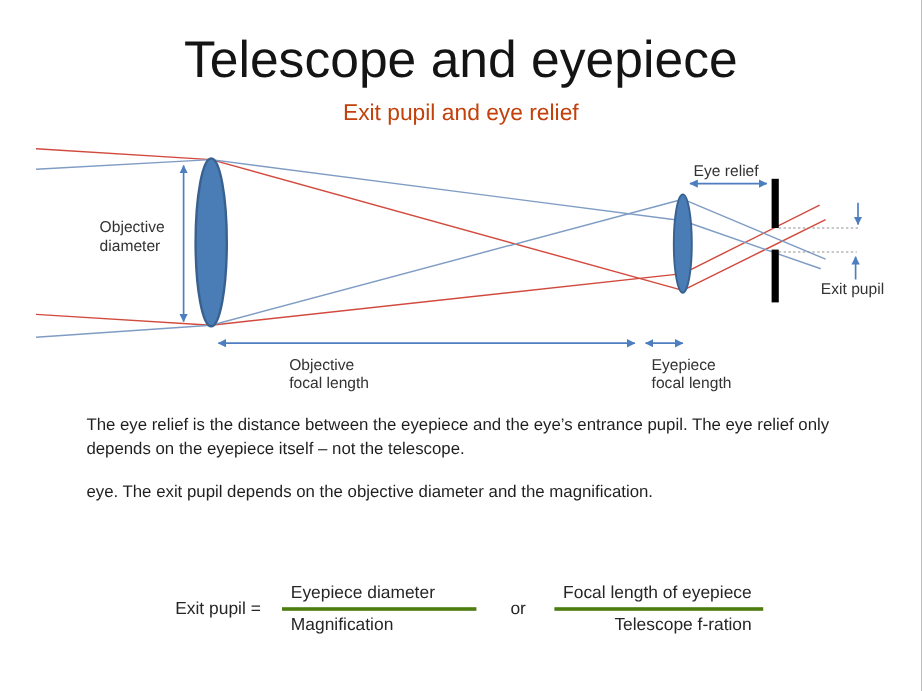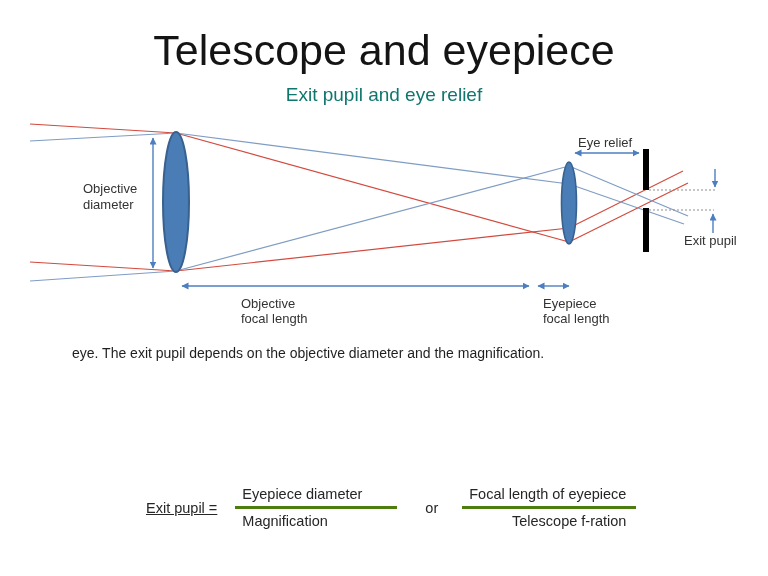--- a/index.html
+++ b/index.html
@@ -6,35 +6,35 @@
   .slide{
     position:relative;width:768px;height:576px;background:#ffffff;overflow:hidden;
     font-family:"Liberation Sans", sans-serif;color:#1f1f1f;
   }
   .title{
     position:absolute;left:0;top:26px;width:768px;text-align:center;
     font-size:43px;font-weight:400;letter-spacing:0px;color:#141414;margin:0;
   }
   .subtitle{
     position:absolute;left:0;top:84px;width:768px;text-align:center;
-    font-size:19px;font-weight:400;color:#0f766e;margin:0;
+    font-size:19px;font-weight:400;color:#c2410c;margin:0;
   }
   .diagram-svg{position:absolute;left:0;top:110px;width:768px;height:225px;}
   .svg-label{font-family:"Liberation Sans", sans-serif;font-size:13px;fill:#333333;}
   .body-text{
     position:absolute;left:72px;top:344px;width:660px;
     font-size:14px;line-height:19.5px;color:#1f1f1f;
   }
   .body-text .para{margin:0 0 17px 0;}
   .body-text .line{white-space:nowrap;}
   .formula{
     position:absolute;left:146px;top:486px;display:flex;align-items:center;
     font-size:14.5px;color:#262626;
   }
-  .formula .lhs{margin-right:18px;text-decoration:underline;}
+  .formula .lhs{margin-right:18px;}
   .fraction{display:inline-block;text-align:left;}
   .fraction .num{padding:0 10px 4px 7px;min-width:145px;}
   .fraction .den{padding:4px 10px 0 7px;border-top:3px solid #4d7c0f;min-width:145px;}
   .or-word{margin:0 24px 0 28px;}
   .frac2 .num,.frac2 .den{min-width:140px;text-align:right;}
   .credit{
     position:absolute;top:551px;right:11px;font-size:11px;color:#1f1f1f;
   }
 </style>
 </head>
@@ -96,20 +96,24 @@
     <text class="svg-label" x="578" y="147">Eye relief</text>
     <text class="svg-label" x="684" y="245">Exit pupil</text>
     <text class="svg-label" x="241" y="308">Objective</text>
     <text class="svg-label" x="241" y="323">focal length</text>
     <text class="svg-label" x="543" y="308">Eyepiece</text>
     <text class="svg-label" x="543" y="323">focal length</text>
   </svg>
 
   <div class="body-text">
     <div class="para">
+      <div class="line">The eye relief is the distance between the eyepiece and the eye’s entrance pupil. The eye relief only</div>
+      <div class="line">depends on the eyepiece itself – not the telescope.</div>
+    </div>
+    <div class="para">
       <div class="line">eye. The exit pupil depends on the objective diameter and the magnification.</div>
     </div>
   </div>
 
   <div class="formula">
     <span class="lhs">Exit pupil =</span>
     <span class="fraction frac1">
       <span class="num" style="display:block">Eyepiece diameter</span>
       <span class="den" style="display:block">Magnification</span>
     </span>

